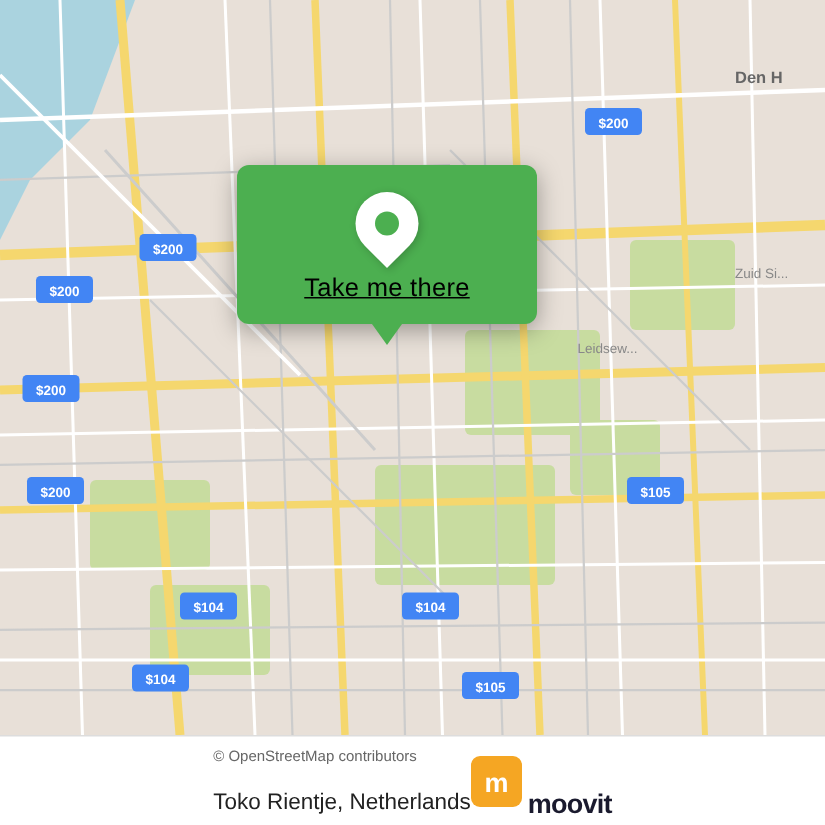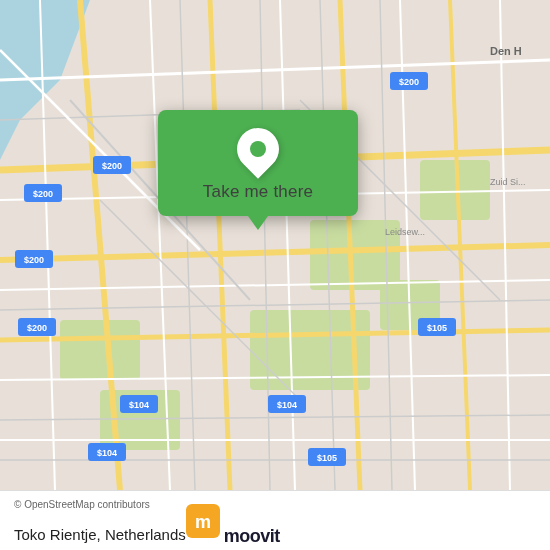--- a/index.html
+++ b/index.html
@@ -69,39 +69,40 @@
 
     .pin-icon-inner {
       width: 16px;
       height: 16px;
       background: #4CAF50;
       border-radius: 50%;
       transform: rotate(45deg);
     }
 
     .take-me-there-btn {
-      color: #404040;
+      color: #000000;
       font-size: 17px;
       font-weight: 500;
       background: transparent;
       border: none;
       cursor: pointer;
       letter-spacing: 0.2px;
       white-space: nowrap;
+      text-decoration: underline;
     }
 
     
     #footer {
       width: 550px;
       height: 60px;
       background: white;
       border-top: 1px solid #ddd;
       display: flex;
       align-items: center;
-      justify-content: flex-start;
+      justify-content: center;
       padding: 0 14px;
     }
 
     .footer-left {
       display: flex;
       flex-direction: column;
     }
 
     .footer-attribution {
       font-size: 10px;

